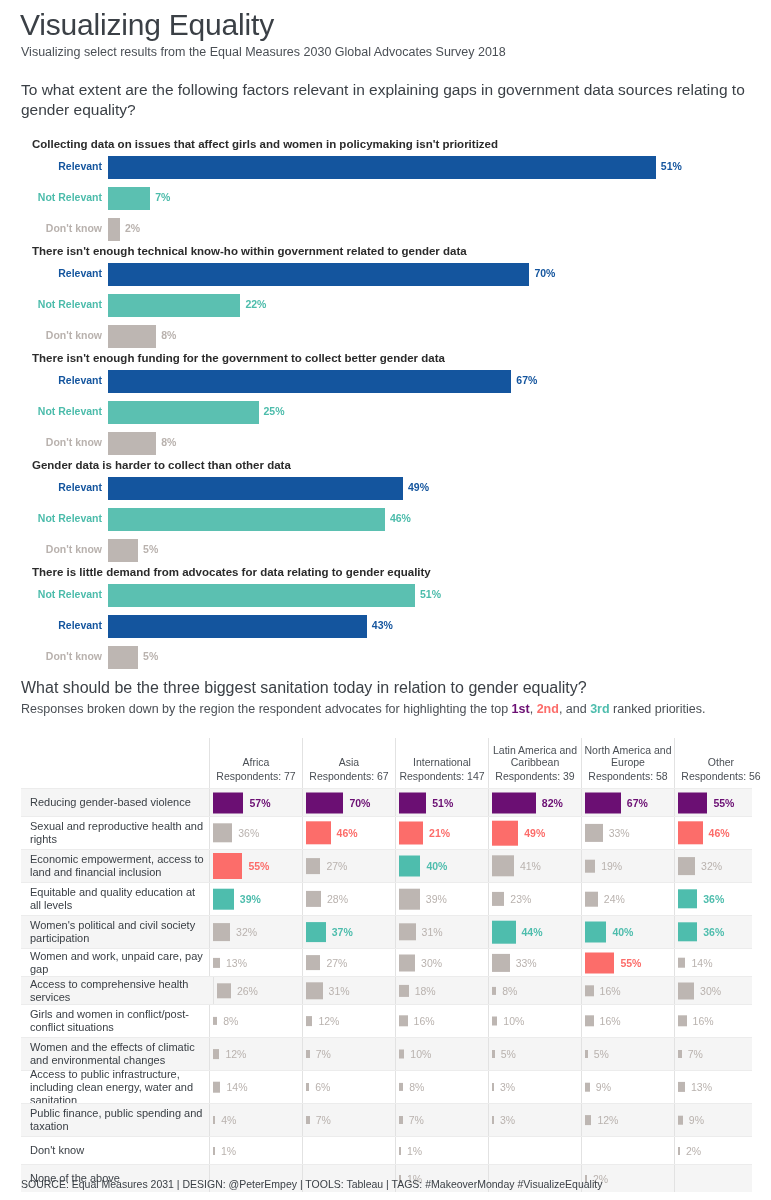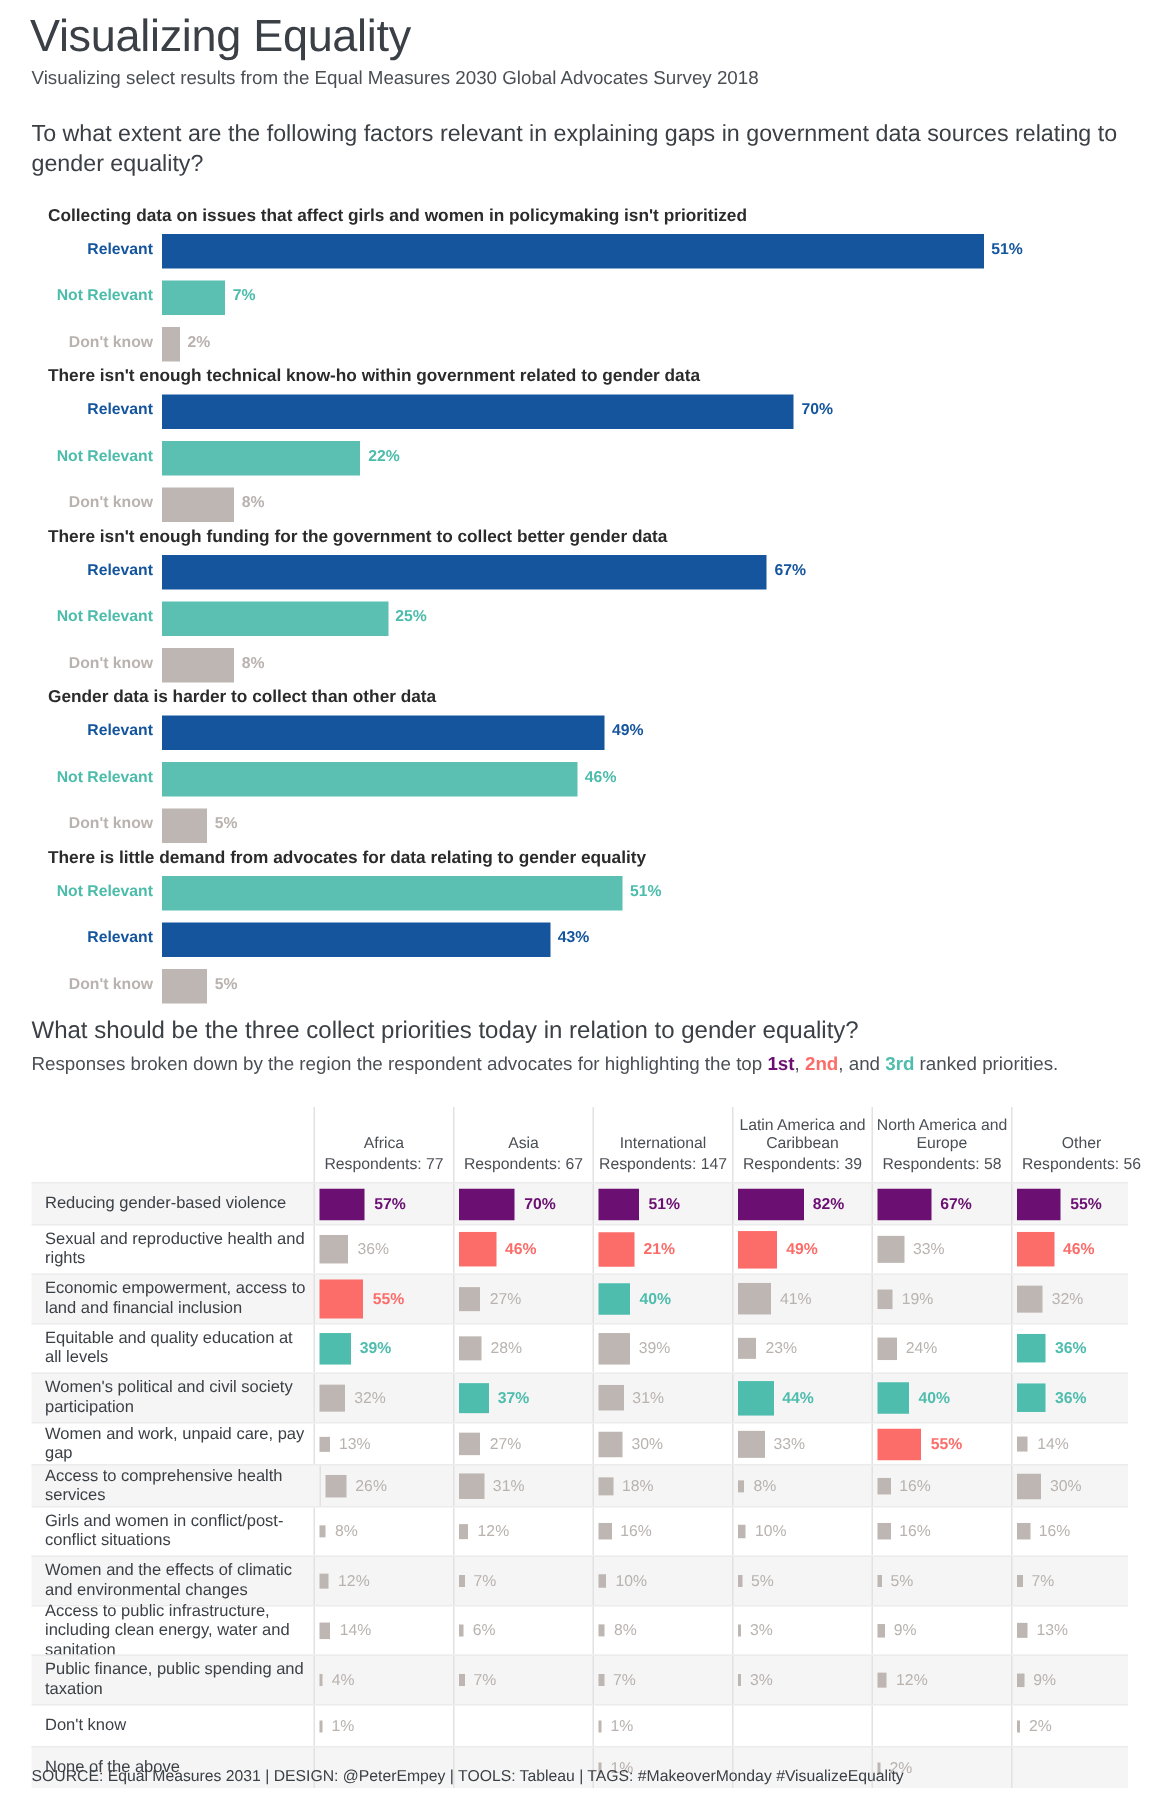--- a/index.html
+++ b/index.html
@@ -204,21 +204,21 @@
           <div class="val c-relevant" style="left: 371.86px;">43%</div>
         </div>
         <div class="brow" style="top: 80px;">
           <div class="cat c-dk">Don't know</div>
           <div class="bar bg-dk" style="width: 30.1px;"></div>
           <div class="val c-dk" style="left: 143.1px;">5%</div>
         </div>
       </div>
     </div>
 
-  <div class="q2">What should be the three collect priorities today in relation to gender equality?</div>
+  <div class="q2">What should be the three biggest sanitation today in relation to gender equality?</div>
   <div class="q2sub"><span>Responses broken down by the region the respondent advocates for highlighting the top </span><span class="rk1">1st</span><span>, </span><span class="rk2">2nd</span><span>, and </span><span class="rk3">3rd</span><span> ranked priorities.</span></div>
 
   <div class="tbl">
     <div class="thead" id="table-head">
         <div class="thcell" style="left: 188px;">
           <div class="reg">Africa</div>
           <div class="resp">Respondents: 77</div>
         </div>
         <div class="thcell" style="left: 281px;">
           <div class="reg">Asia</div>

